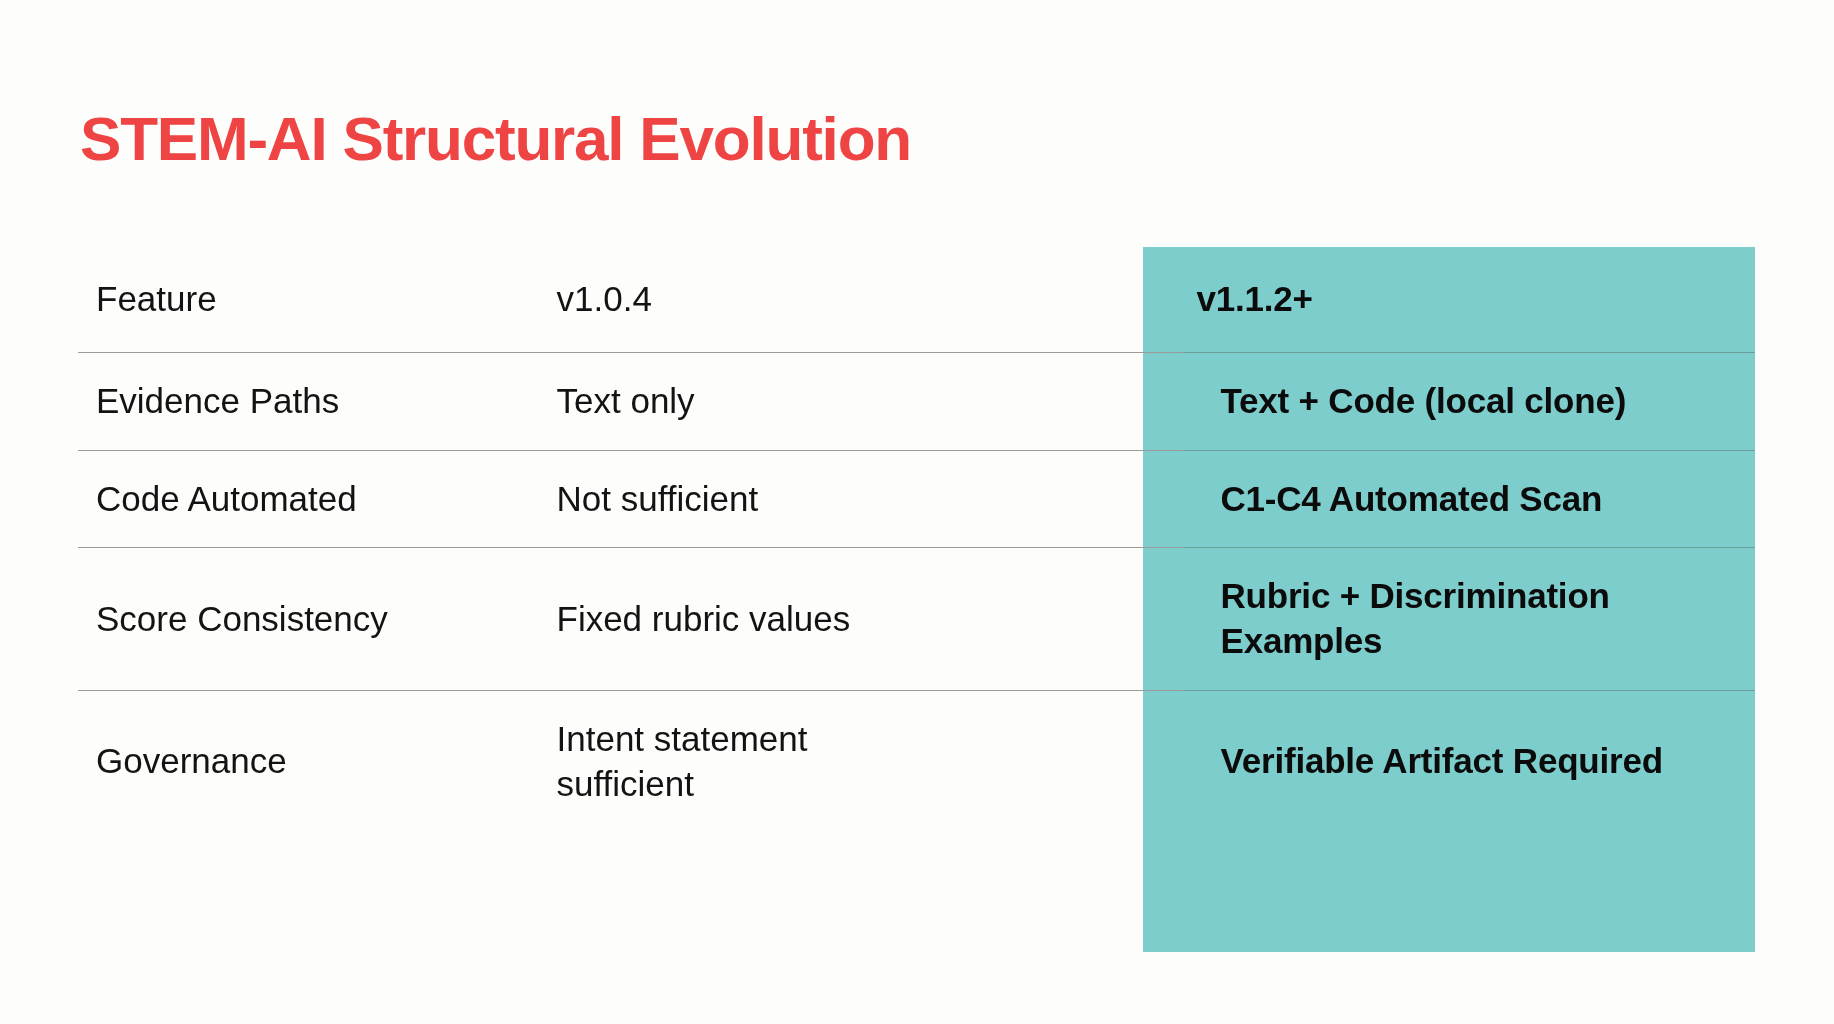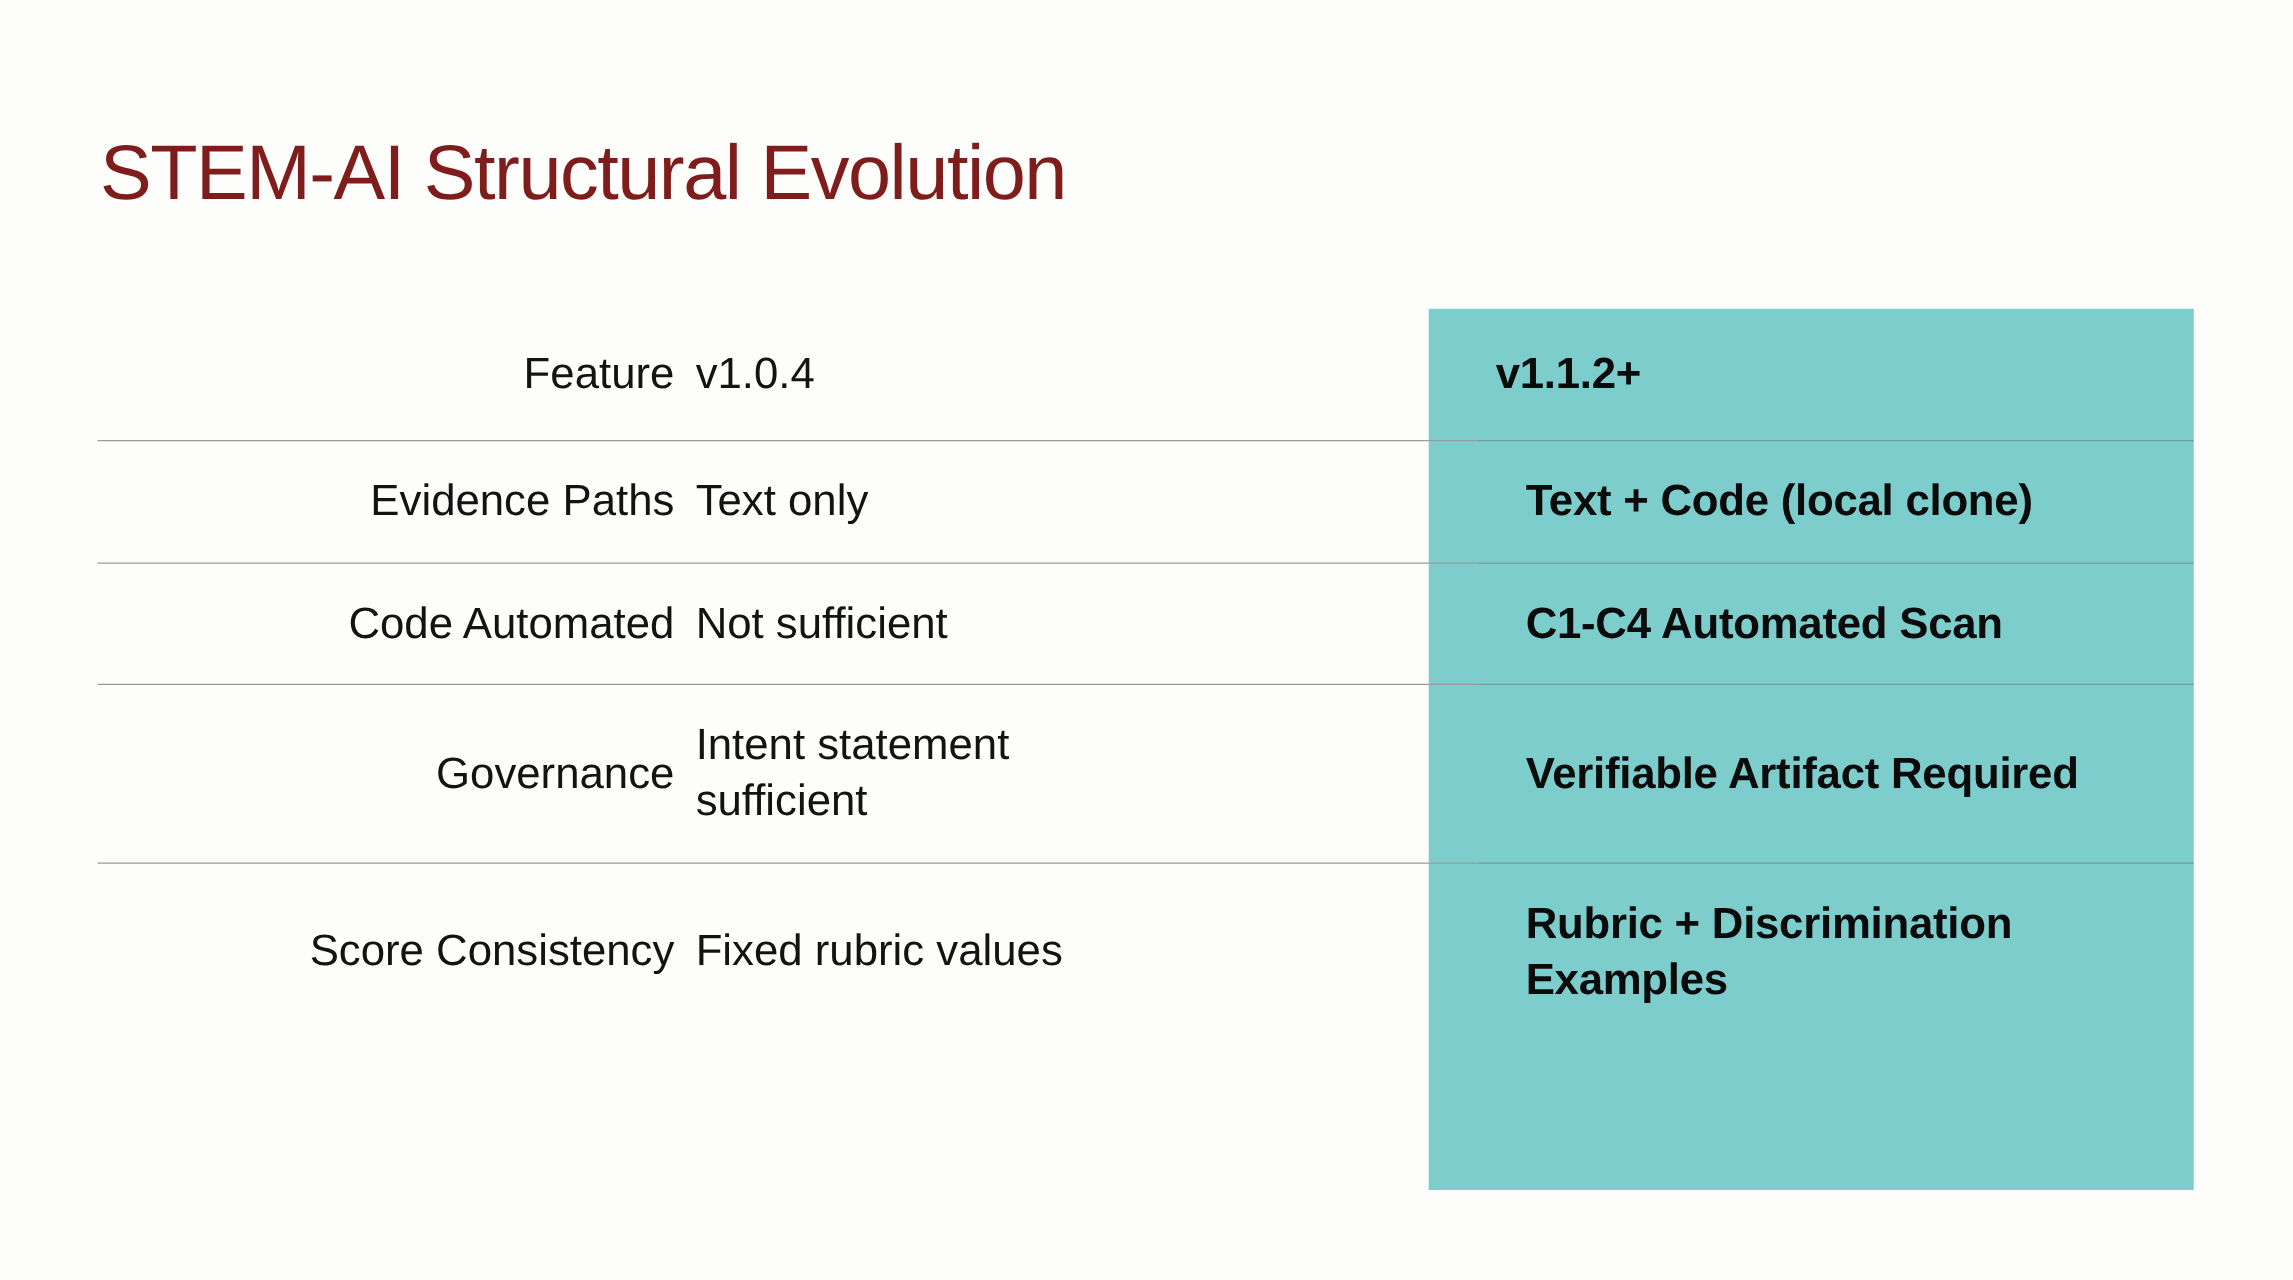--- a/index.html
+++ b/index.html
@@ -21,23 +21,23 @@
     width: 1834px;
     height: 1024px;
   }
 
   
   .slide-title {
     position: absolute;
     left: 80px;
     top: 62px;
     font-size: 62px;
-    font-weight: 400;
+    font-weight: 700;
     letter-spacing: -1.2px;
-    color: #7f1d1d;
+    color: #ef4444;
     line-height: 1.12;
     white-space: nowrap;
   }
 
   
   .table-wrap {
     position: absolute;
     left: 78px;
     top: 247px;
     width: 1677px;
@@ -83,21 +83,21 @@
   .col-new     { width: 552px; }
 
   .cell-inner {
     padding: 26px 0 26px 0;
     font-size: 35px;
     line-height: 1.28;
     font-weight: 400;
     color: #131313;
   }
 
-  .col-feature .cell-inner { padding-left: 18px; text-align: right; }
+  .col-feature .cell-inner { padding-left: 18px; }
   .col-old .cell-inner     { padding-left: 17px; }
 
   .col-new .cell-inner {
     padding-left: 14px;
     padding-right: 18px;
     font-weight: 700;
     color: #0b0b0b;
     letter-spacing: -0.2px;
   }
 
@@ -161,48 +161,48 @@
           </td>
           <td class="col-new">
             <div class="cell-inner">
               <span class="line">C1-C4 Automated Scan</span>
             </div>
           </td>
         </tr>
 
         <tr>
           <td class="col-feature">
+            <div class="cell-inner">Score Consistency</div>
+          </td>
+          <td class="col-old">
+            <div class="cell-inner">
+              <span class="line">Fixed rubric values</span>
+            </div>
+          </td>
+          <td class="col-new">
+            <div class="cell-inner">
+              <span class="line">Rubric + Discrimination</span>
+              <span class="line">Examples</span>
+            </div>
+          </td>
+        </tr>
+
+        <tr>
+          <td class="col-feature">
             <div class="cell-inner">Governance</div>
           </td>
           <td class="col-old">
             <div class="cell-inner">
               <span class="line">Intent statement</span>
               <span class="line">sufficient</span>
             </div>
           </td>
           <td class="col-new">
             <div class="cell-inner">
               <span class="line">Verifiable Artifact Required</span>
-            </div>
-          </td>
-        </tr>
-
-        <tr>
-          <td class="col-feature">
-            <div class="cell-inner">Score Consistency</div>
-          </td>
-          <td class="col-old">
-            <div class="cell-inner">
-              <span class="line">Fixed rubric values</span>
-            </div>
-          </td>
-          <td class="col-new">
-            <div class="cell-inner">
-              <span class="line">Rubric + Discrimination</span>
-              <span class="line">Examples</span>
             </div>
           </td>
         </tr>
 
       </tbody>
     </table>
   </div>
 </div>
 
 </body></html>

